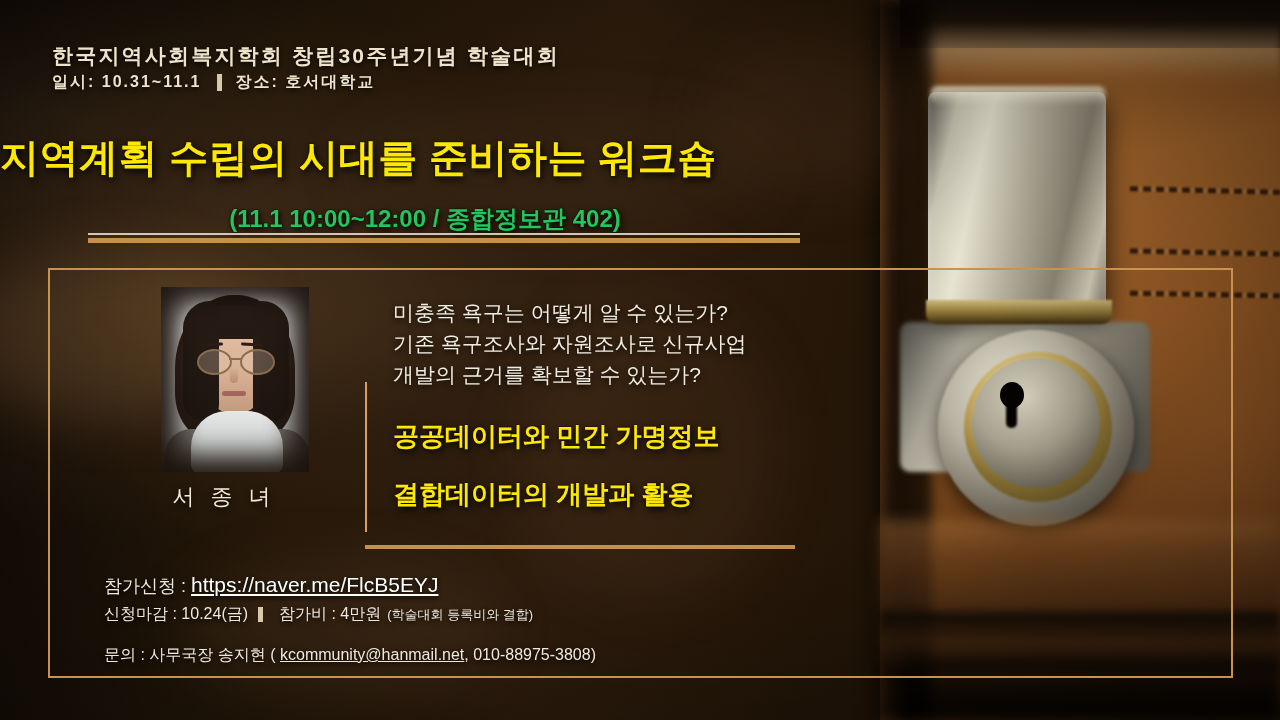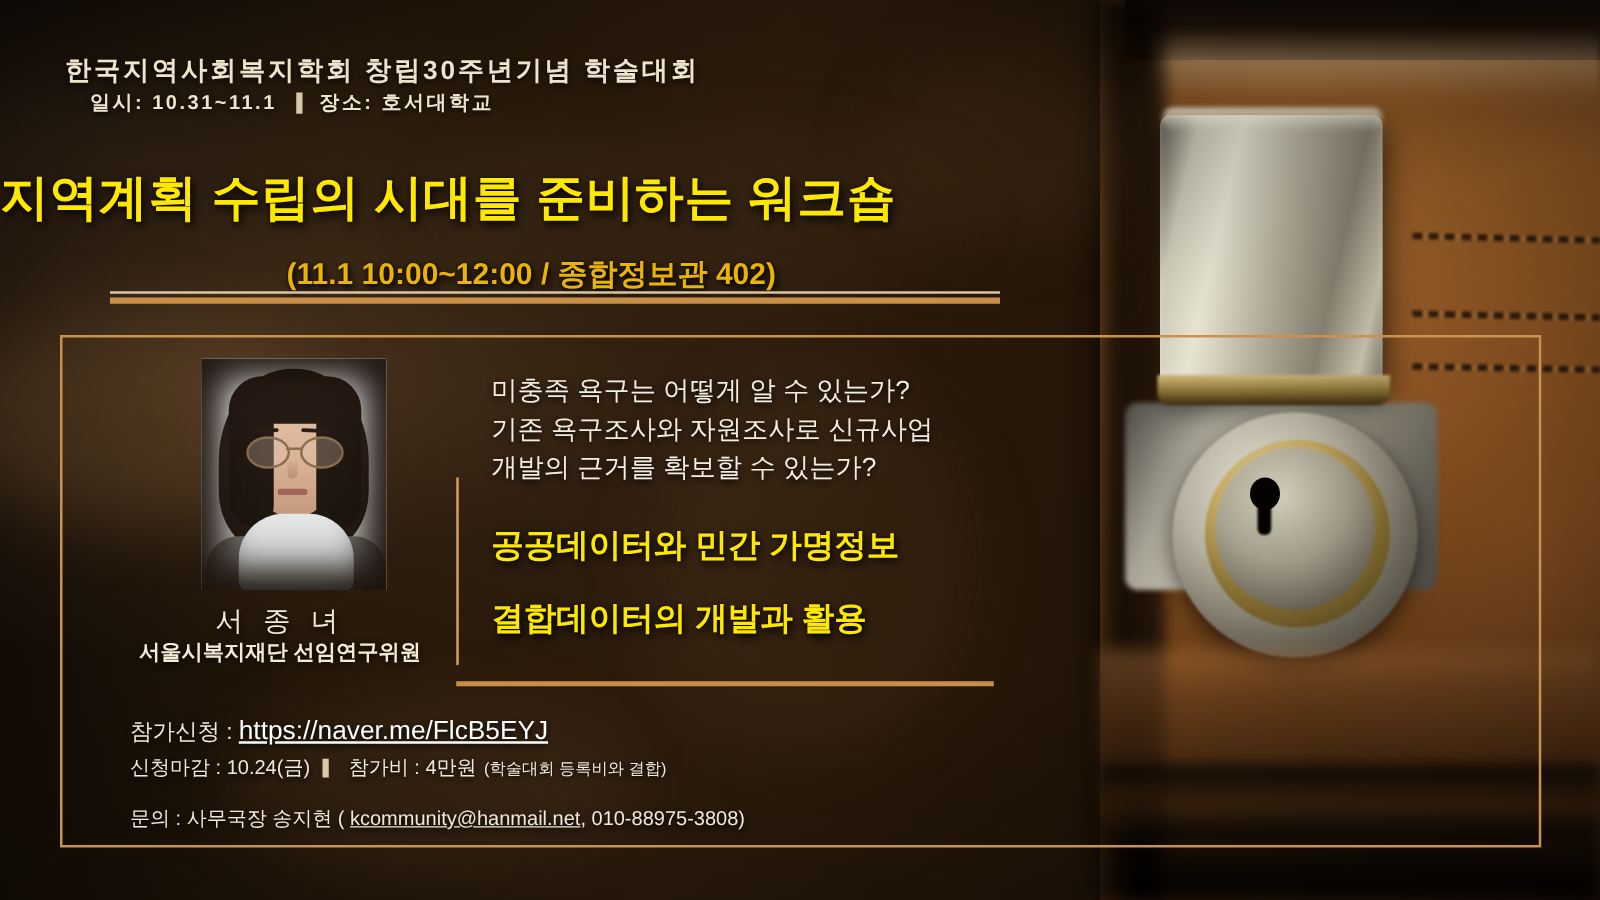--- a/index.html
+++ b/index.html
@@ -164,21 +164,21 @@
     color: #efe3cb;
     text-shadow: 0 2px 5px rgba(0,0,0,0.85);
     white-space: nowrap;
   }
   .assoc-sub {
     position: absolute; left: 52px; top: 72px;
     font-size: 16px; font-weight: 700; letter-spacing: 2px;
     color: #efe3cb;
     text-shadow: 0 2px 5px rgba(0,0,0,0.85);
     white-space: nowrap;
-    display: flex; align-items: center; margin-left: 20px;
+    display: flex; align-items: center;
   }
   .sep-bar {
     display: inline-block;
     width: 5px; height: 17px;
     background: #d9c9ab;
     margin: 0 13px 0 16px;
     vertical-align: -3px;
   }
 
   .main-title {
@@ -186,21 +186,21 @@
     text-align: left;
     font-size: 39px; font-weight: 700; letter-spacing: 0.5px;
     color: #ffe800;
     text-shadow: 0 0 2px rgba(0,0,0,0.9), 2px 3px 7px rgba(0,0,0,0.95);
     padding-right: 430px;
   }
   .main-sub {
     position: absolute; left: 0; right: 0; top: 203px;
     text-align: center;
     font-size: 24px; font-weight: 700;
-    color: #eab308;
+    color: #22c55e;
     text-shadow: 0 0 2px rgba(0,0,0,0.9), 2px 3px 6px rgba(0,0,0,0.95);
     padding-right: 430px;
   }
 
   .rule-thin {
     position: absolute; left: 88px; width: 712px; top: 233px; height: 1.5px;
     background: #e8d9ba; opacity: .9;
   }
   .rule-thick {
     position: absolute; left: 88px; width: 712px; top: 238px; height: 5px;
@@ -423,21 +423,20 @@
         <div class="p-nose"></div>
         <div class="p-mouth"></div>
         <div class="p-shoulder-l"></div>
         <div class="p-shoulder-r"></div>
         <div class="p-scarf"></div>
         <div class="p-fade"></div>
       </div>
     </div>
 
     <div class="speaker-name">서 종 녀</div>
-    <div class="speaker-affil">서울시복지재단 선임연구위원</div>
 
     <div class="v-divider"></div>
 
     <div class="questions">
       <div>미충족 욕구는 어떻게 알 수 있는가?</div>
       <div>기존 욕구조사와 자원조사로 신규사업</div>
       <div>개발의 근거를 확보할 수 있는가?</div>
     </div>
 
     <div class="topic t2">결합데이터의 개발과 활용</div>

